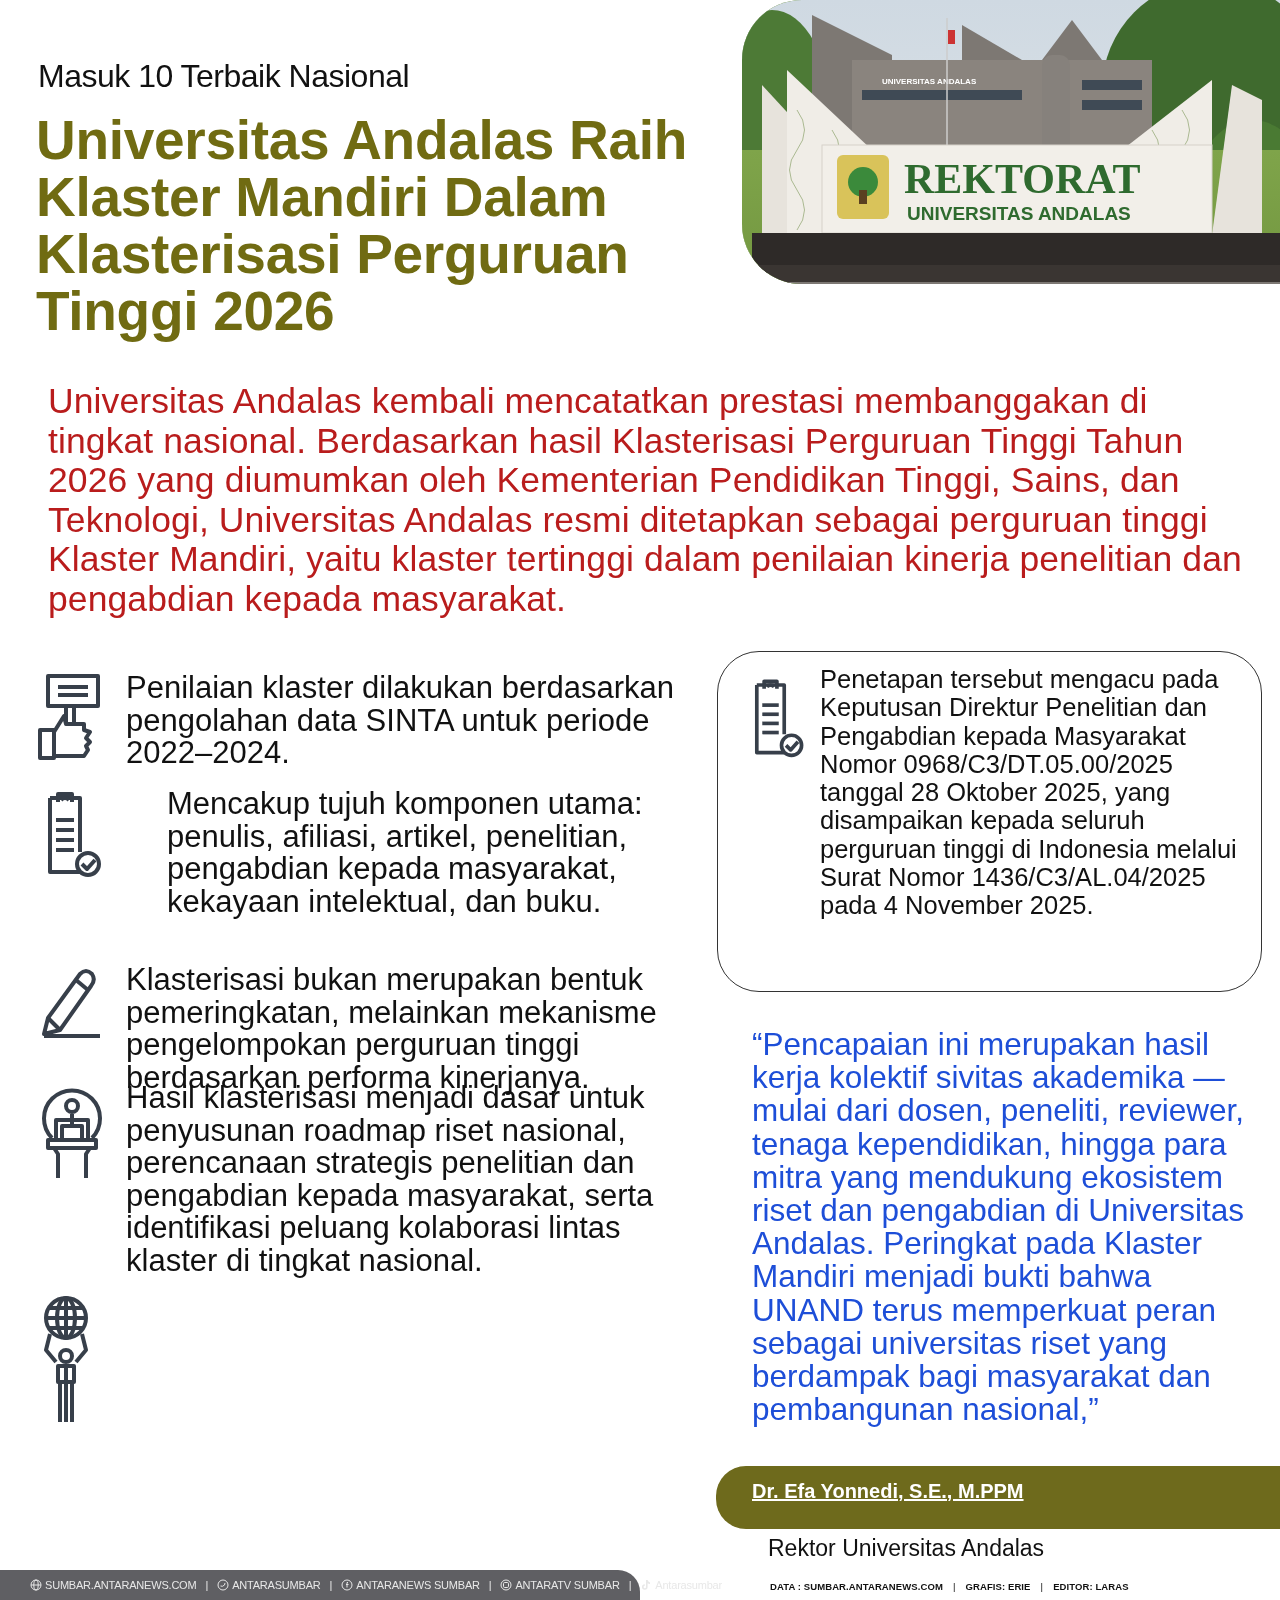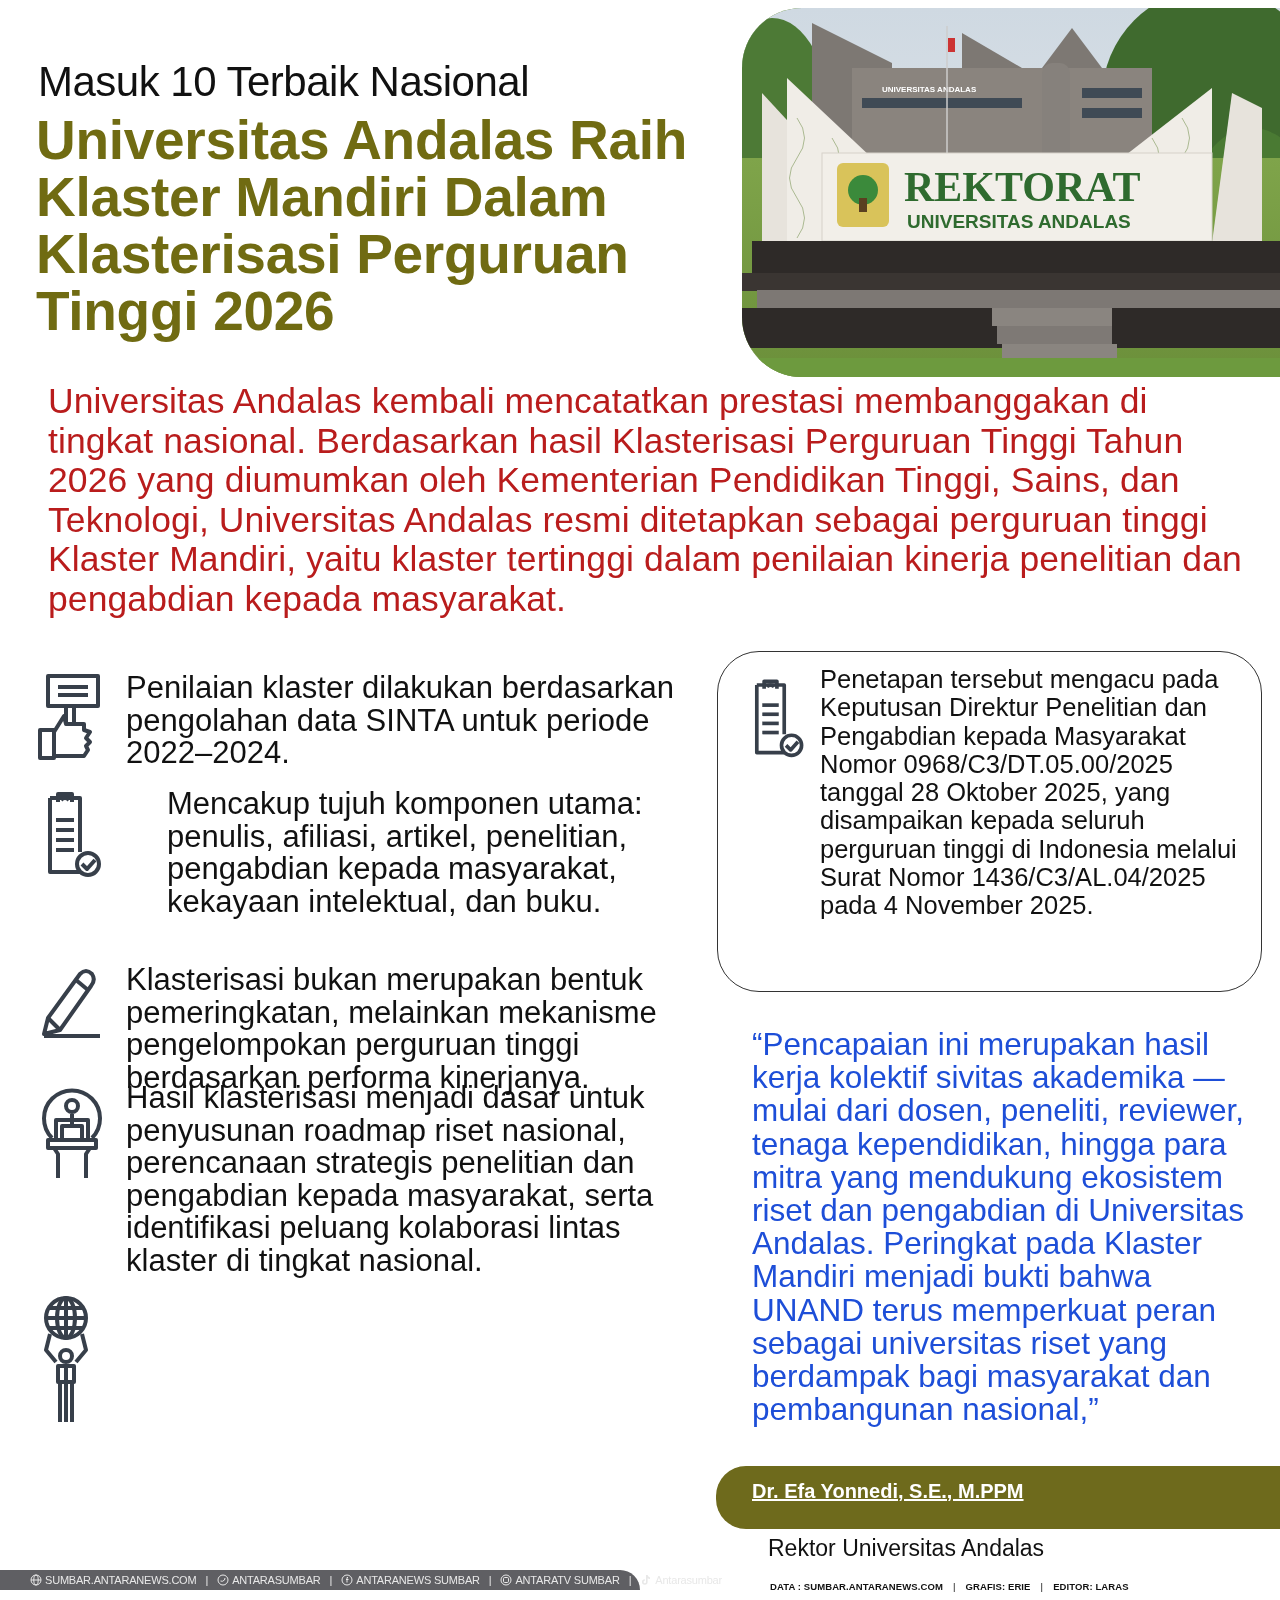--- a/index.html
+++ b/index.html
@@ -1,22 +1,22 @@
 <!DOCTYPE html>
 <html><head>
 <meta charset="utf-8">
 <style>
   * { box-sizing: border-box; margin: 0; padding: 0; }
   html, body { width: 1280px; height: 1600px; background: #ffffff; overflow: hidden; }
   body { position: relative; font-family: "Liberation Sans", sans-serif; color: #111; }
 
-  .kicker { position: absolute; left: 38px; top: 58px; font-size: 42px; color: #111; letter-spacing: -0.5px; }
+  .kicker { position: absolute; left: 38px; top: 58px; font-size: 32px; color: #111; letter-spacing: -0.5px; }
   .headline { position: absolute; left: 36px; top: 112px; width: 700px; font-size: 55px; font-weight: bold; line-height: 57px; color: #706b12; letter-spacing: -0.3px; }
 
-  .photo { position: absolute; left: 742px; top: 8px; width: 538px; height: 369px; border-bottom-left-radius: 60px; border-top-left-radius: 60px; overflow: hidden; background: #4d7c0f; }
+  .photo { position: absolute; left: 742px; top: 0; width: 538px; height: 284px; border-bottom-left-radius: 60px; border-top-left-radius: 60px; overflow: hidden; background: #4d7c0f; }
   .photo svg { display: block; }
 
   .lead { position: absolute; left: 48px; top: 382px; width: 1200px; font-size: 35.5px; line-height: 39.5px; color: #b91c1c; letter-spacing: 0.1px; }
 
   .bullets { position: absolute; left: 20px; top: 672px; width: 680px; }
   .bullet { position: absolute; left: 16px; width: 680px; display: flex; }
   .bullet .ico { width: 90px; flex: 0 0 90px; }
   .bullet .txt { font-size: 31px; line-height: 32.5px; color: #111; width: 600px; }
 
   .notebox { position: absolute; left: 717px; top: 651px; width: 545px; height: 341px; border: 1.5px solid #333; border-radius: 42px; }
@@ -24,21 +24,21 @@
   .notebox .txt { position: absolute; left: 102px; top: 13px; width: 420px; font-size: 25.5px; line-height: 28.3px; color: #111; }
 
   .quote { position: absolute; left: 752px; top: 1028px; width: 500px; font-size: 31.5px; line-height: 33.2px; color: #1d4ed8; }
 
   .namebar { position: absolute; left: 716px; top: 1466px; width: 564px; height: 63px; background: #6e6a1c; border-top-left-radius: 30px; border-bottom-left-radius: 30px; }
   .namebar .name { position: absolute; left: 36px; top: 14px; font-size: 20px; font-weight: bold; color: #ffffff; text-decoration: underline; }
   .role { position: absolute; left: 768px; top: 1535px; font-size: 23px; color: #111; }
   .credits { position: absolute; left: 770px; top: 1581px; font-size: 9.5px; font-weight: bold; color: #111; letter-spacing: 0.1px; }
   .credits span.sep { padding: 0 10px; font-weight: normal; }
 
-  .footer { position: absolute; left: 0; top: 1570px; width: 640px; height: 20px; background: #5f5f63; border-top-right-radius: 22px; display: flex; align-items: center; padding-left: 30px; gap: 6px; color: #e8e8e8; font-size: 11px; letter-spacing: -0.2px; }
+  .footer { position: absolute; left: 0; top: 1570px; width: 640px; height: 30px; background: #5f5f63; border-top-right-radius: 22px; display: flex; align-items: center; padding-left: 30px; gap: 6px; color: #e8e8e8; font-size: 11px; letter-spacing: -0.2px; }
   .footer .item { display: flex; align-items: center; gap: 3px; white-space: nowrap; }
   .footer .fsep { padding: 0 3px; }
 </style>
 </head>
 <body>
 
 <div class="kicker">Masuk 10 Terbaik Nasional</div>
 <div class="headline">Universitas Andalas Raih Klaster Mandiri Dalam Klasterisasi Perguruan Tinggi 2026</div>
 
 <div class="photo">

